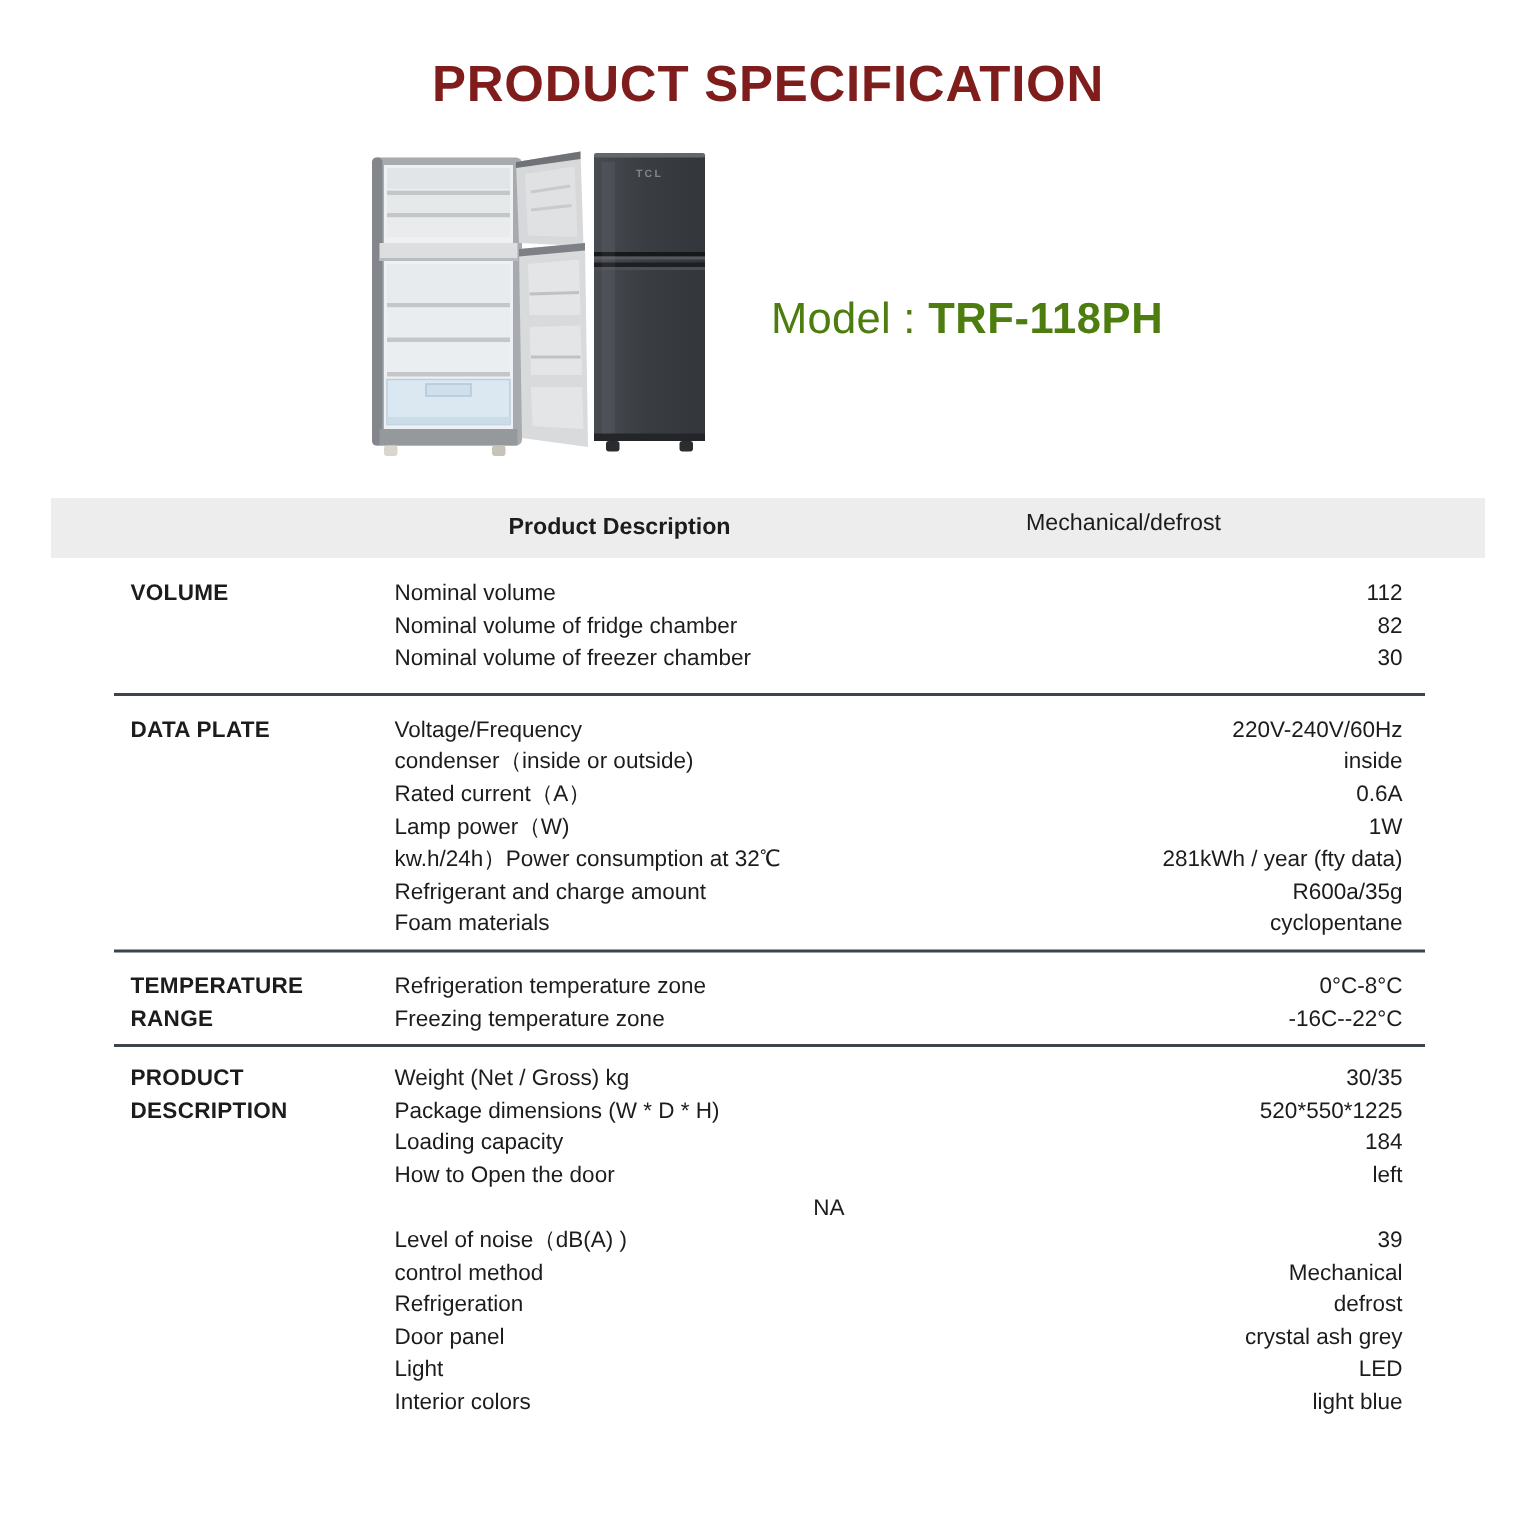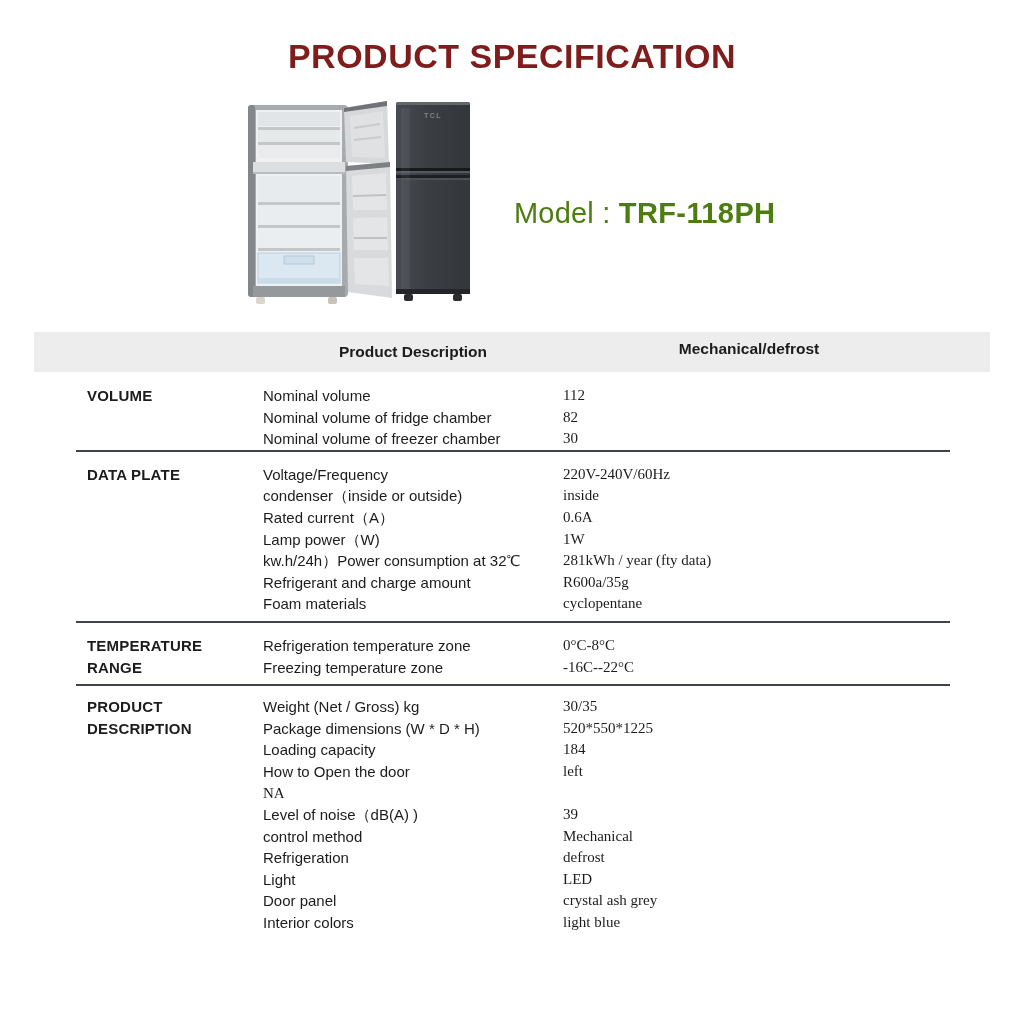--- a/index.html
+++ b/index.html
@@ -33,48 +33,48 @@
   
   .spec-table { margin:0 0 0 34px; width:956px; }
   .table-header {
     display:grid;
     grid-template-columns:229px 300px 372px 1fr;
     height:40px;
     align-items:center;
     background:#ededee;
   }
   .th-desc { grid-column:2; text-align:center; font-weight:700; font-size:15.5px; }
-  .th-variant { grid-column:3; text-align:center; font-weight:700; font-size:15.5px; transform:translateY(-3px); }
+  .th-variant { grid-column:3; text-align:center; font-weight:400; font-size:15.5px; transform:translateY(-3px); }
   .spec-section {
     position:relative;
     display:grid;
     grid-template-columns:229px 1fr;
     padding:12px 0 8px;
   }
-  .spec-section:nth-child(1) { padding-top:13px; padding-bottom:2px; }
+  .spec-section:nth-child(1) { padding-top:13px; padding-bottom:14px; }
   .spec-section:nth-child(3) { padding-bottom:8px; }
   .spec-section:nth-child(4) { padding-top:10px; }
   .spec-section:not(:last-child)::after {
     content:"";
     position:absolute; left:42px; right:40px; bottom:0;
     height:2px; background:#3d444b;
   }
   .section-label {
     padding-left:53px;
     width:200px;
     font-weight:700;
     font-size:15px;
     line-height:21.6px;
     letter-spacing:0.2px;
   }
   .section-rows { }
   .row { display:grid; grid-template-columns:300px 372px; }
   .cell { font-size:15px; line-height:21.6px; }
   .cell.desc { text-align:left; }
-  .cell.val  { text-align:left;font-family:Liberation Serif, serif; }
+  .cell.val  { text-align:right; }
 </style>
 </head>
 <body>
 
 <h1 class="page-title">PRODUCT SPECIFICATION</h1>
 
 <div class="hero">
 
   <svg class="fridge-open" width="152" height="210" viewBox="0 0 152 210" aria-hidden="true">
 
@@ -248,27 +248,27 @@
           </div>
           <div class="row">
             <div class="cell desc">control method</div>
             <div class="cell val">Mechanical</div>
           </div>
           <div class="row">
             <div class="cell desc">Refrigeration</div>
             <div class="cell val">defrost</div>
           </div>
           <div class="row">
+            <div class="cell desc">Door panel</div>
+            <div class="cell val">crystal ash grey</div>
+          </div>
+          <div class="row">
             <div class="cell desc">Light</div>
             <div class="cell val">LED</div>
           </div>
           <div class="row">
-            <div class="cell desc">Door panel</div>
-            <div class="cell val">crystal ash grey</div>
-          </div>
-          <div class="row">
             <div class="cell desc">Interior colors</div>
             <div class="cell val">light blue</div>
           </div>
         </div>
       </section>
     </div>
 </div>
 
 </body></html>

